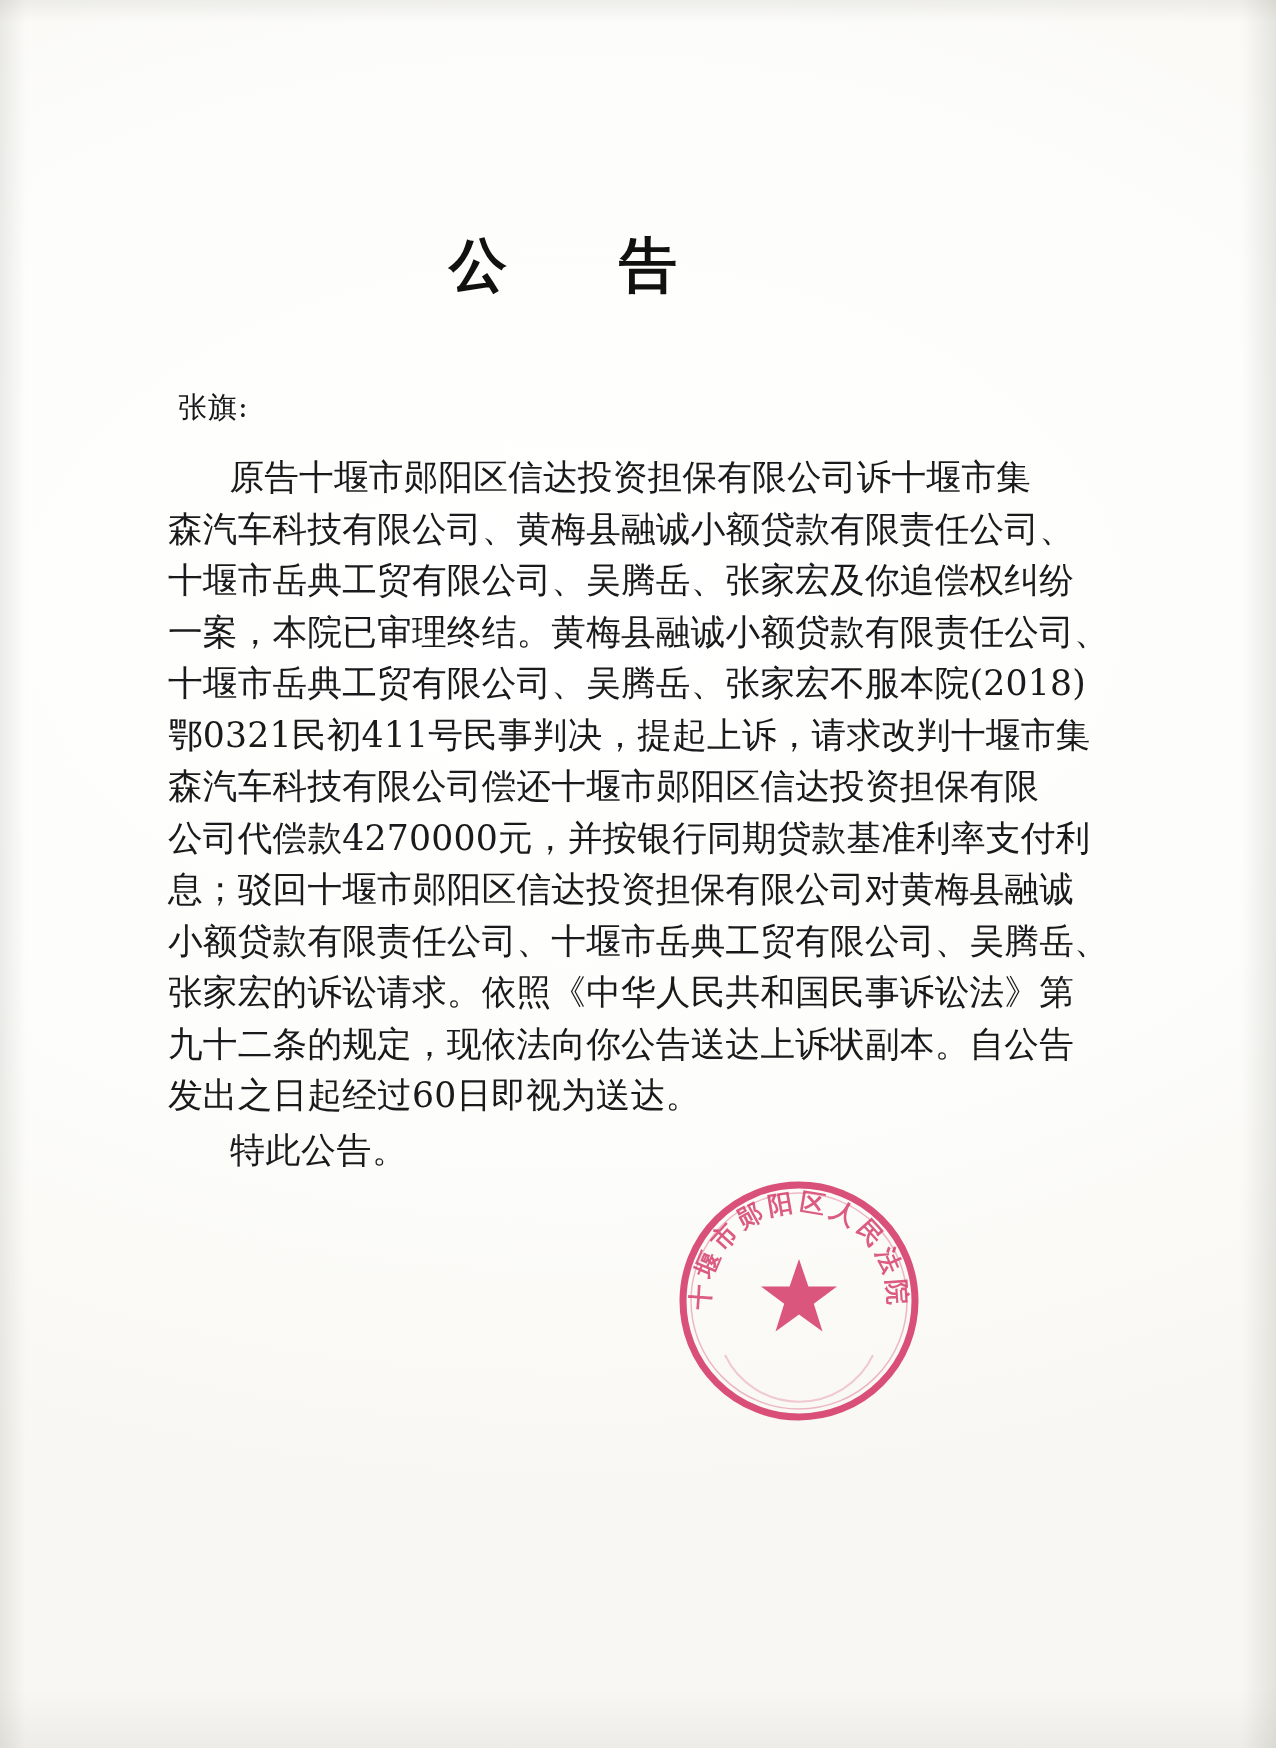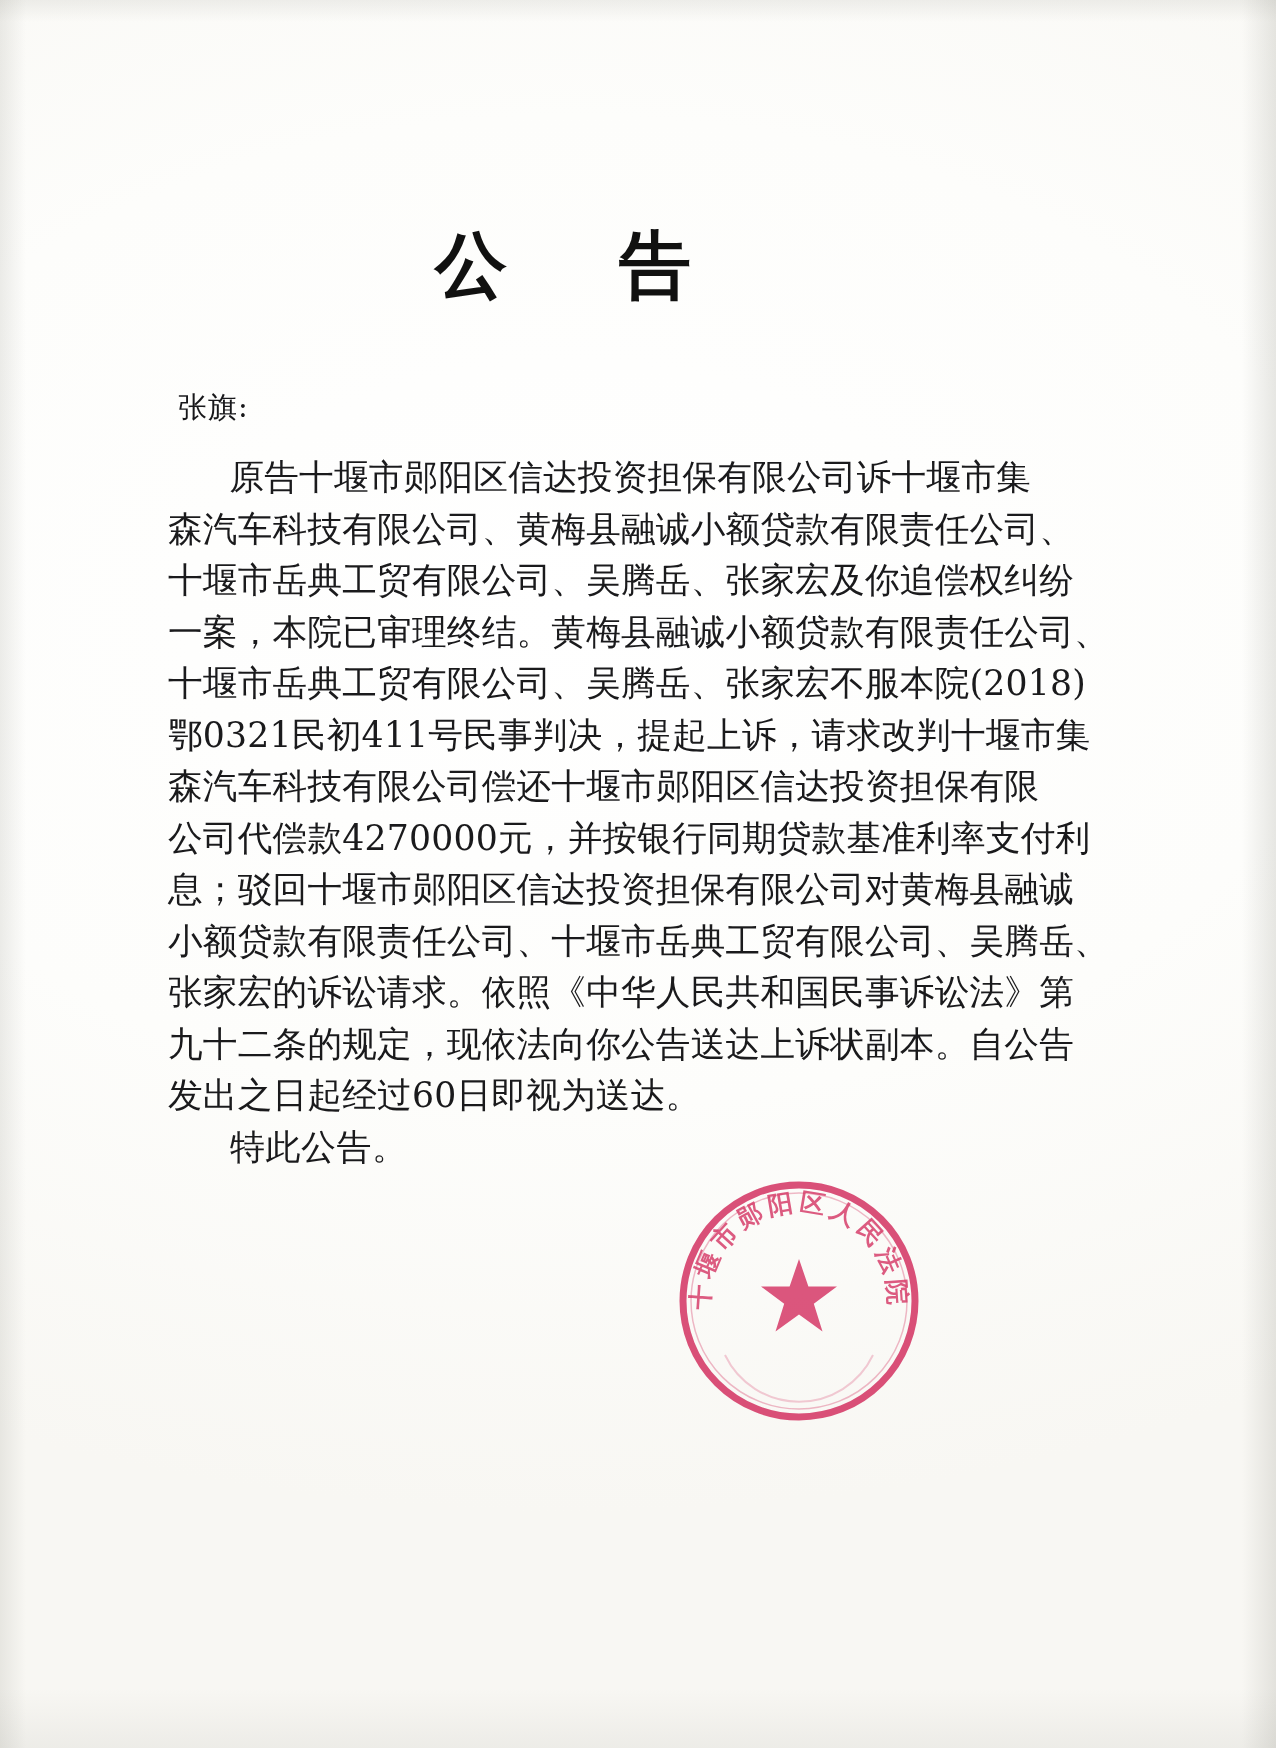--- a/index.html
+++ b/index.html
@@ -70,21 +70,21 @@
     white-space: nowrap;
   }
   .notice-title {
     position: absolute;
     top: 232px;
     left: 0;
     width: 790px;
     text-align: center;
     font-family: "DejaVu Serif", serif;
     font-weight: bold;
-    font-size: 72px;
+    font-size: 58px;
     line-height: 66px;
     letter-spacing: 112px;
     text-indent: 112px;
     color: #111110;
     white-space: nowrap;
   }
 
   
   .recipient {
     position: absolute;
@@ -114,21 +114,21 @@
     transform-origin: left center;
   }
   .body-line.indent {
     padding-left: 62px;
   }
 
   .closing {
     position: absolute;
     top: 1125px;
     left: 62px;
-    font-family: Liberation Mono, monospace;
+    font-family: Liberation Serif, serif;
     font-size: 35px;
     line-height: 51px;
     color: #1a1a1c;
     letter-spacing: 0.5px;
   }
 
   .date-line {
     position: absolute;
     top: 1250px;
     left: 330px;

